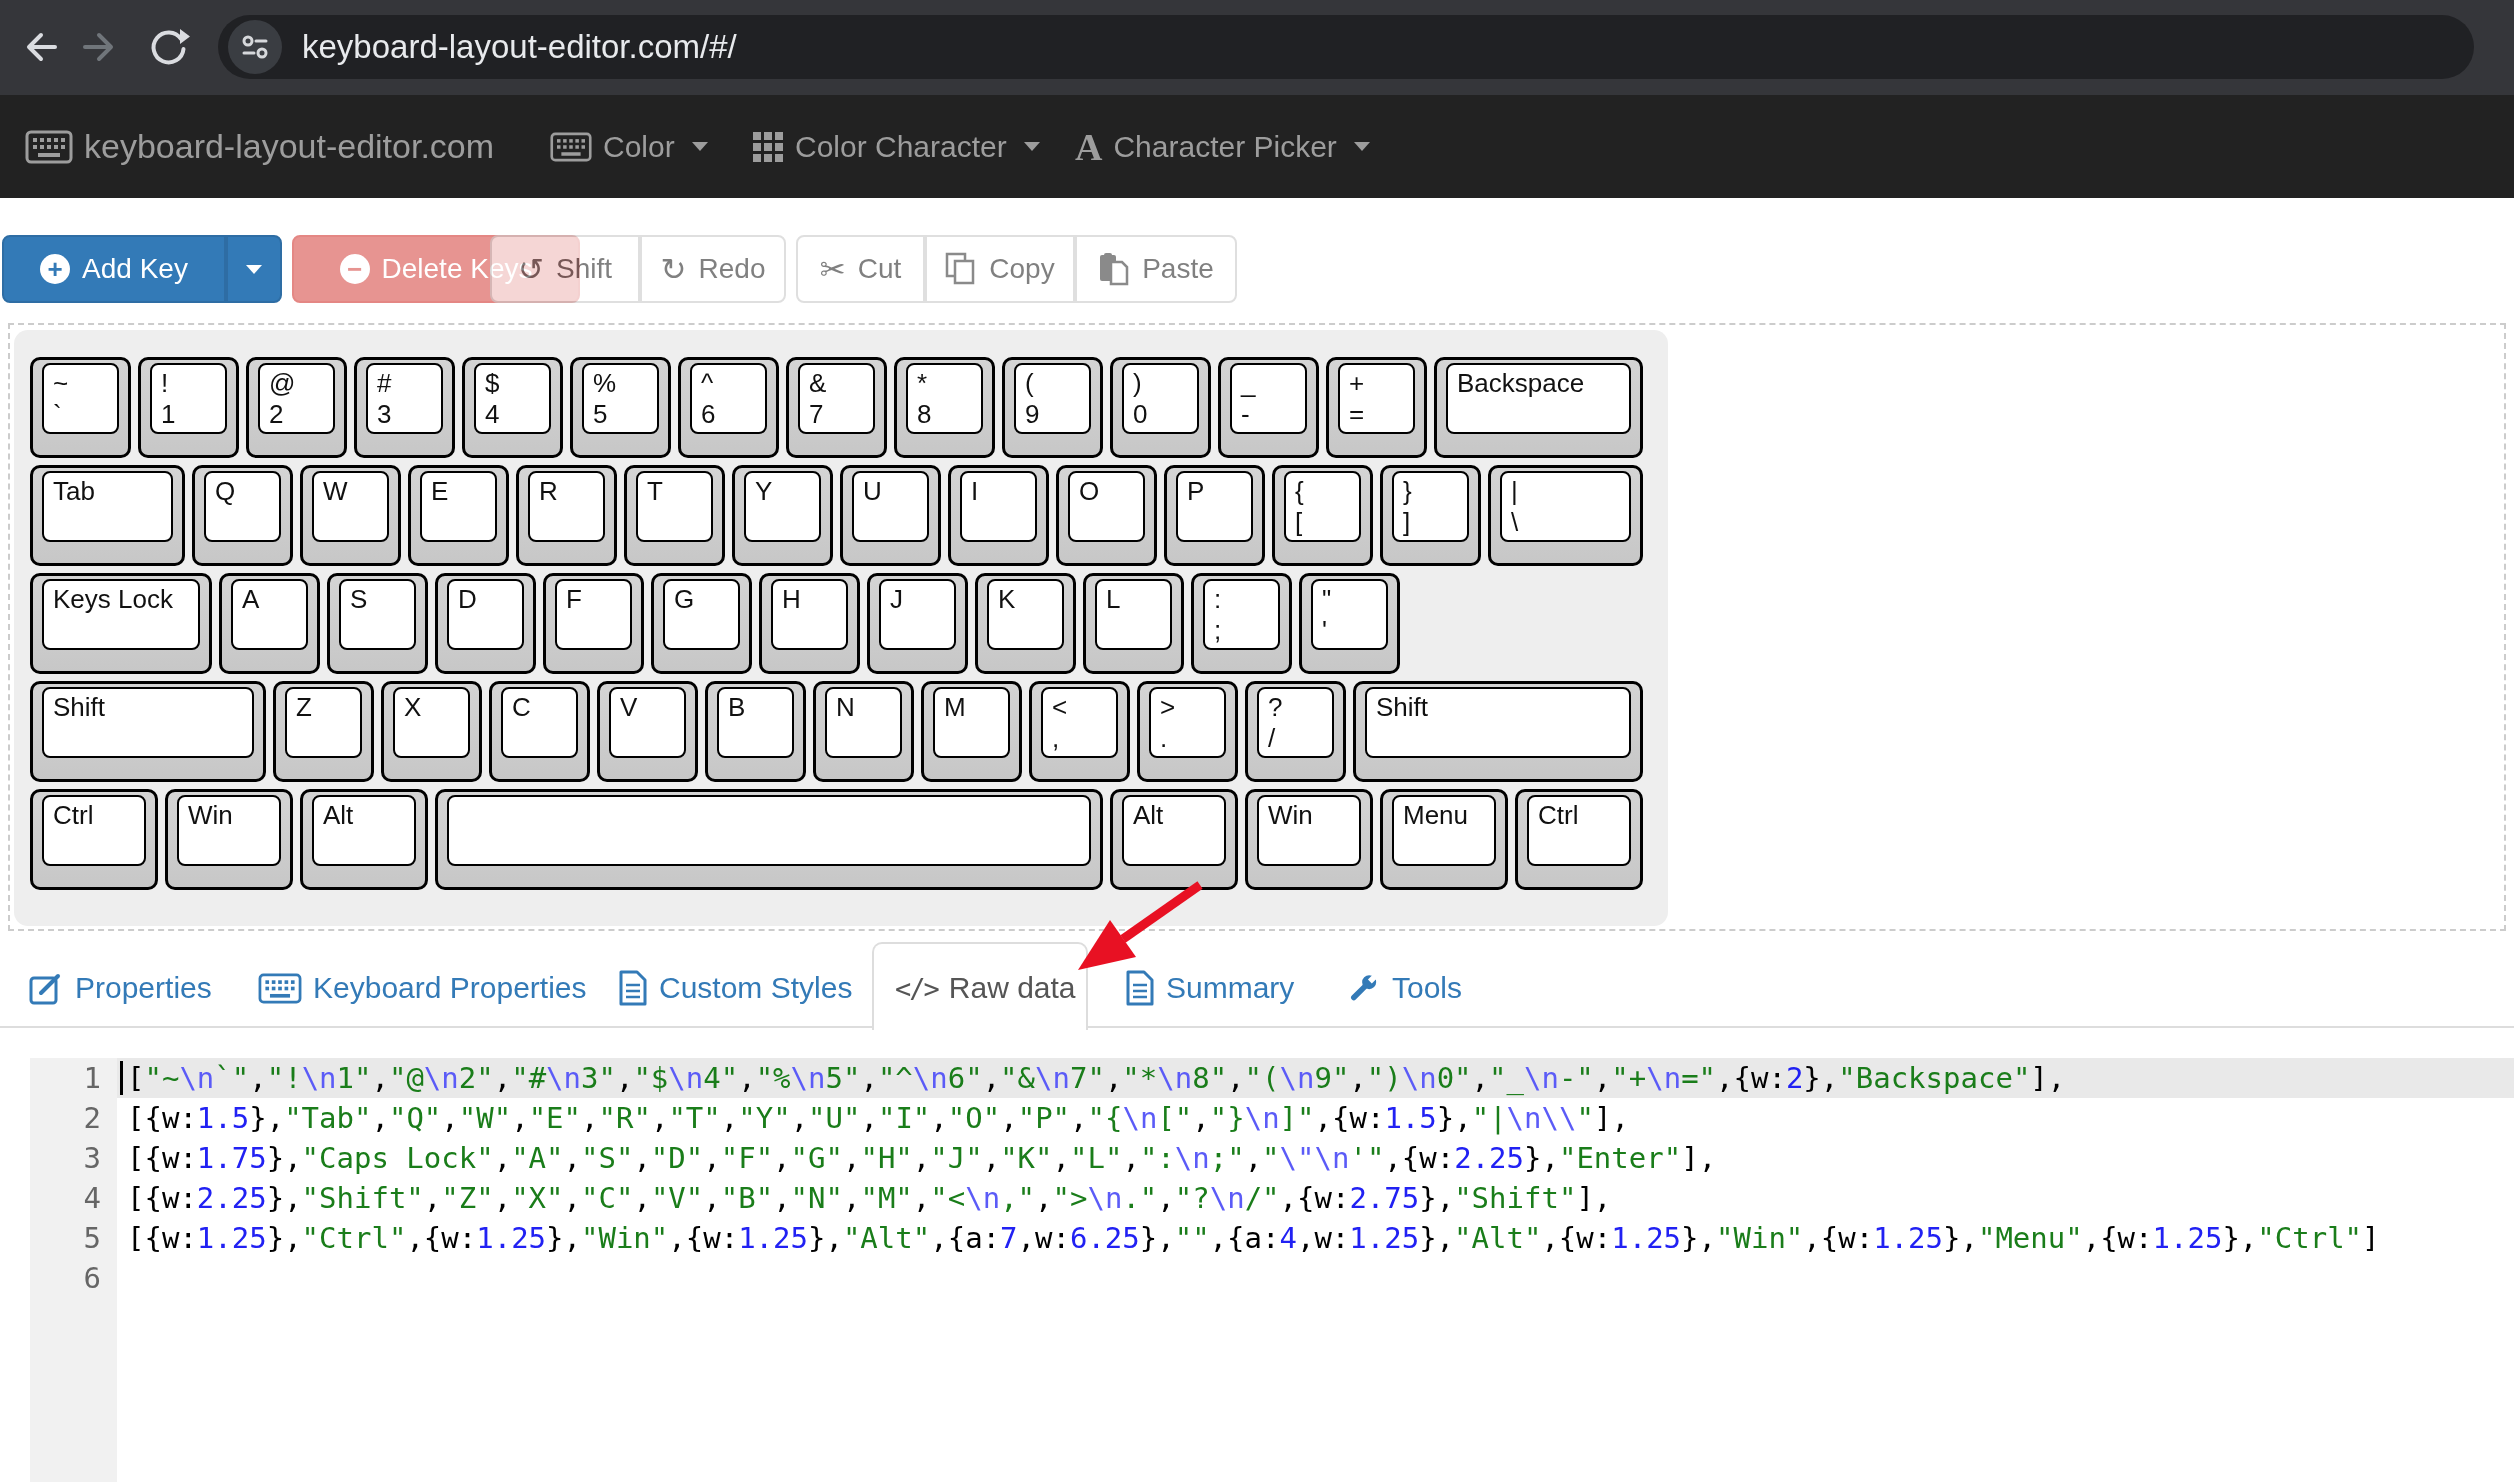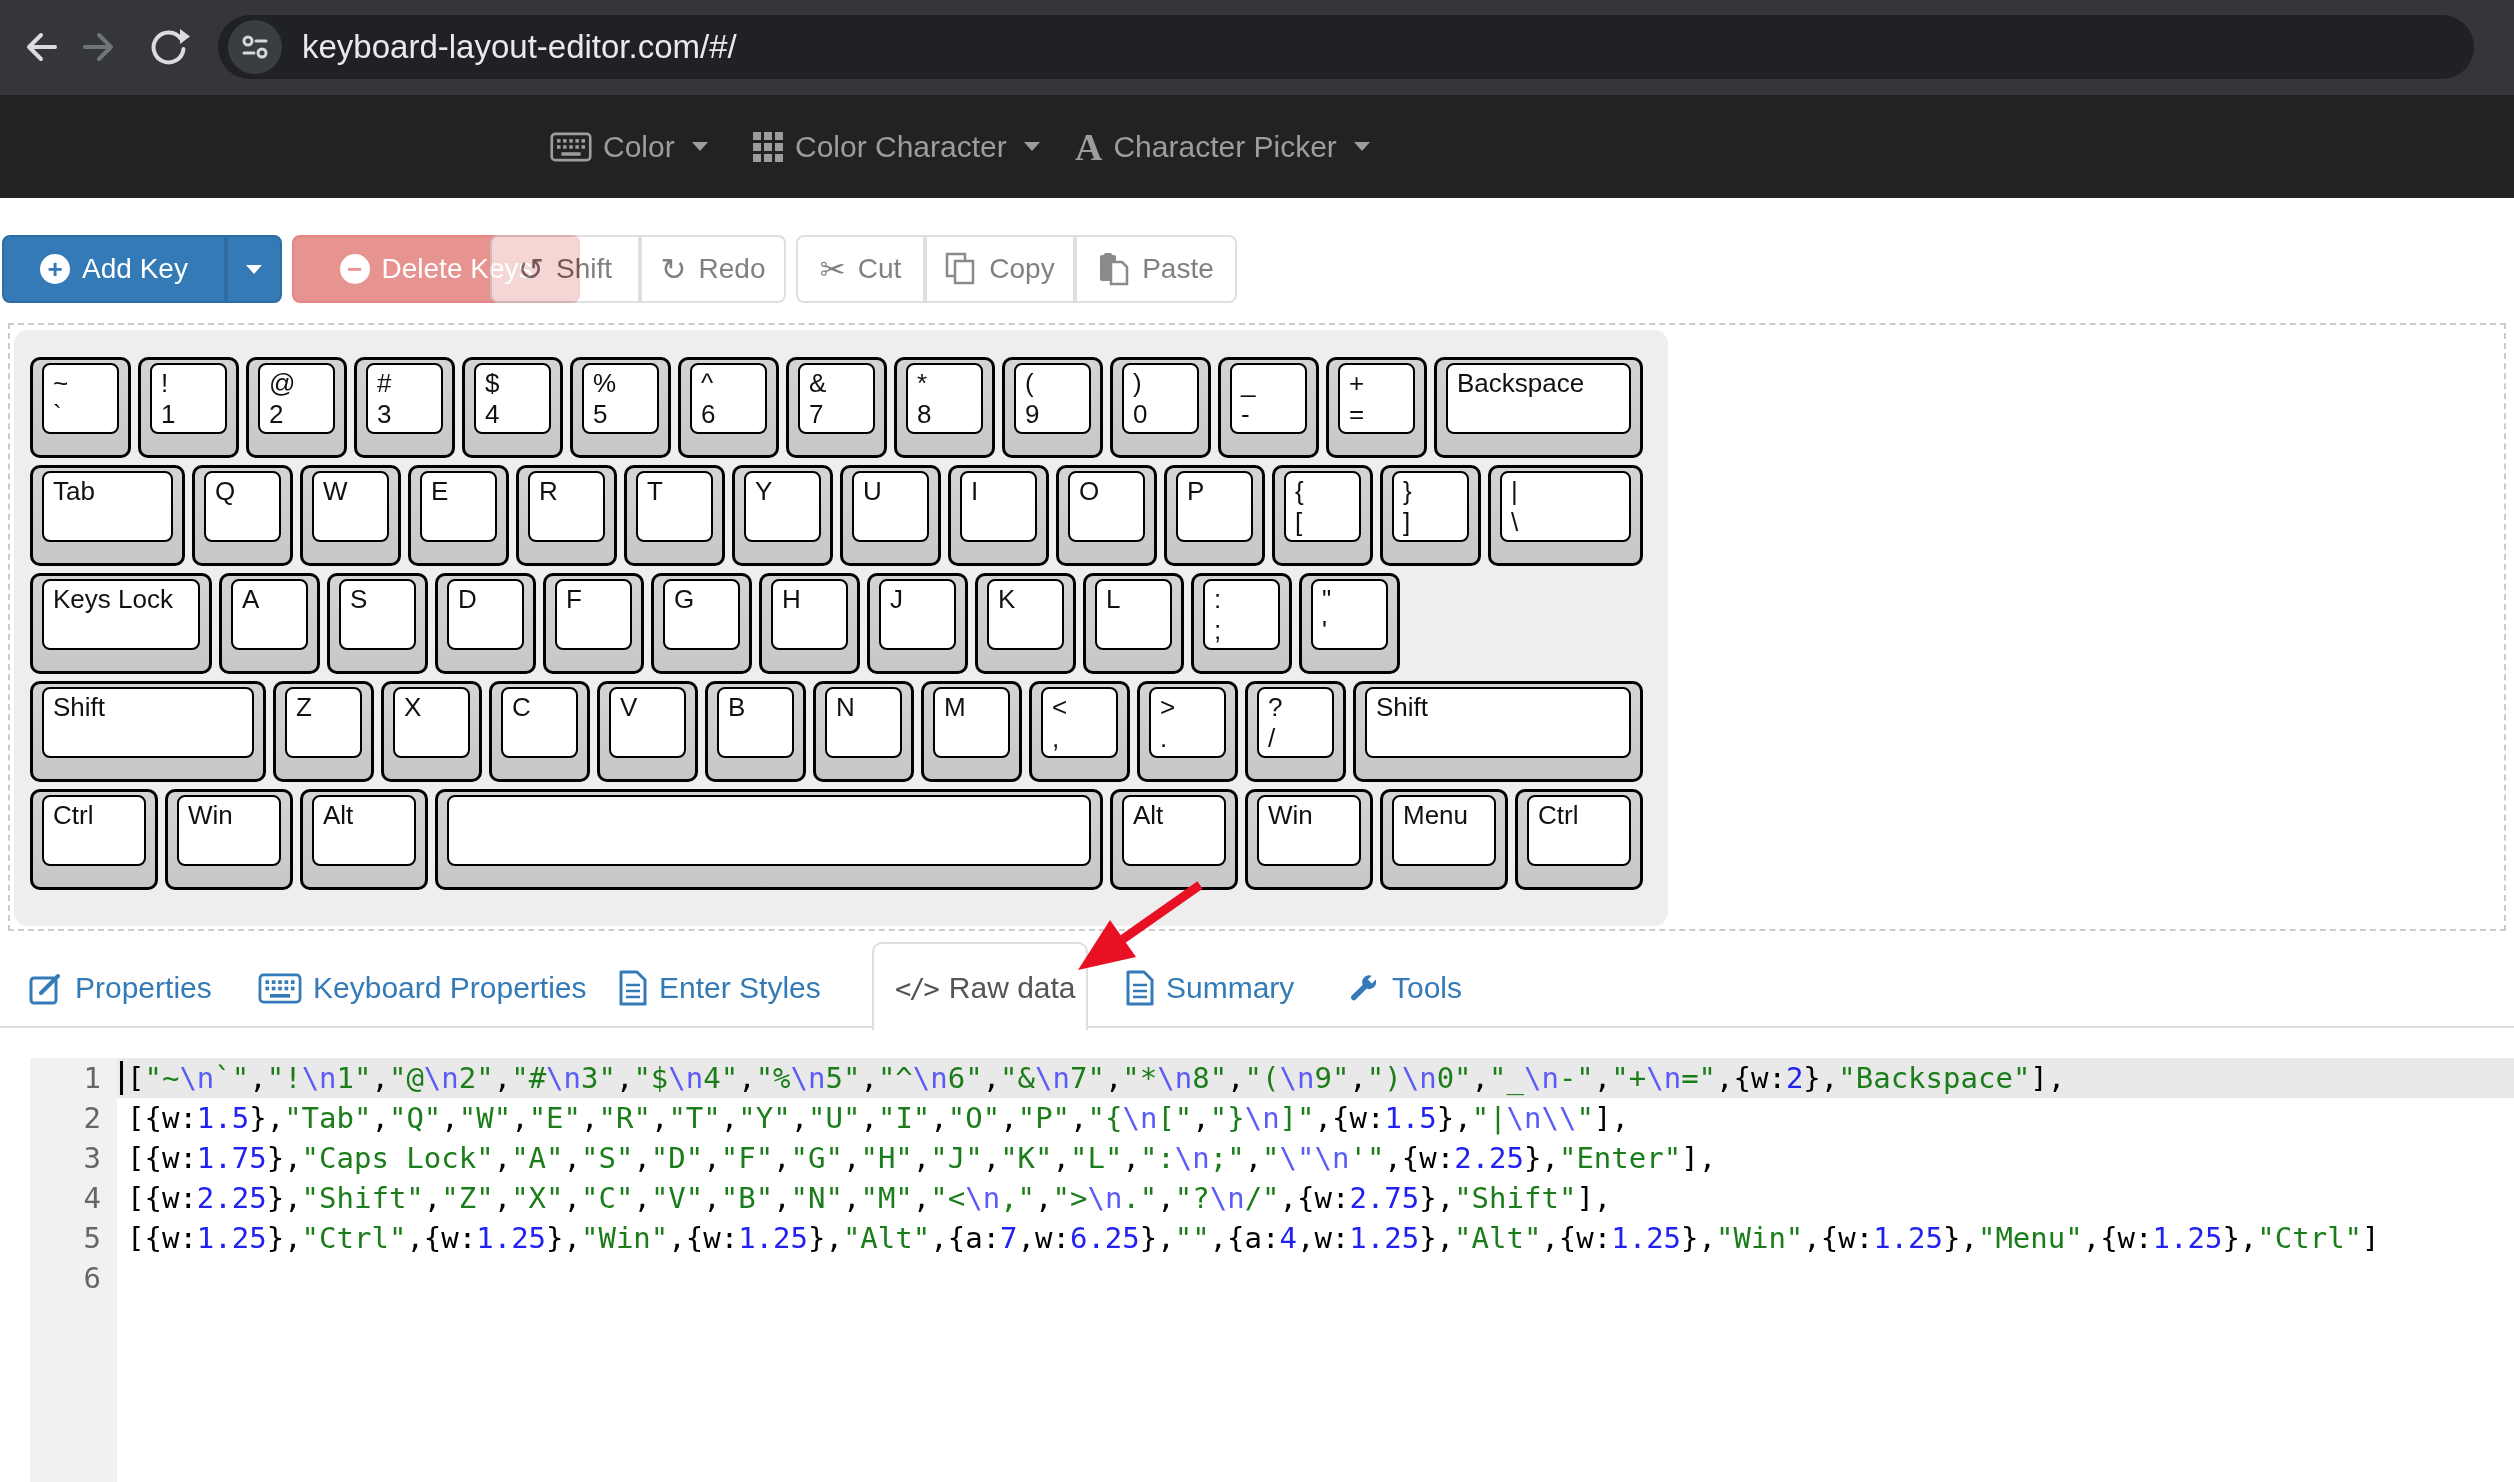--- a/index.html
+++ b/index.html
@@ -101,20 +101,39 @@
           <line x1="19" y1="12" x2="29" y2="12" stroke="currentColor" stroke-width="3" stroke-linecap="round"></line>
           <line x1="7" y1="24" x2="17" y2="24" stroke="currentColor" stroke-width="3" stroke-linecap="round"></line>
           <circle cx="25" cy="24" r="4" fill="none" stroke="currentColor" stroke-width="3"></circle>
         </svg>
       </div>
       <div class="url-text">keyboard-layout-editor.com/#/</div>
     </div>
   </div>
 
   <div class="navbar">
+    <div class="nav-item brand">
+      <svg width="48" height="34" viewBox="0 0 48 34">
+        <rect x="2" y="2" width="44" height="30" rx="4" fill="none" stroke="currentColor" stroke-width="3"></rect>
+        <g fill="currentColor">
+          <rect x="8" y="8" width="4" height="4"></rect>
+            <rect x="15" y="8" width="4" height="4"></rect>
+            <rect x="22" y="8" width="4" height="4"></rect>
+            <rect x="29" y="8" width="4" height="4"></rect>
+            <rect x="36" y="8" width="4" height="4"></rect>
+          <rect x="8" y="15" width="4" height="4"></rect>
+            <rect x="15" y="15" width="4" height="4"></rect>
+            <rect x="22" y="15" width="4" height="4"></rect>
+            <rect x="29" y="15" width="4" height="4"></rect>
+            <rect x="36" y="15" width="4" height="4"></rect>
+          <rect x="13" y="23" width="22" height="4"></rect>
+        </g>
+      </svg>
+      <span>keyboard-layout-editor.com</span>
+    </div>
 
     <div class="nav-item menu" style="left:550px;">
       <svg width="42" height="30" viewBox="0 0 48 34">
         <rect x="2" y="2" width="44" height="30" rx="4" fill="none" stroke="currentColor" stroke-width="3"></rect>
         <g fill="currentColor">
           <rect x="8" y="8" width="4" height="4"></rect>
             <rect x="15" y="8" width="4" height="4"></rect>
             <rect x="22" y="8" width="4" height="4"></rect>
             <rect x="29" y="8" width="4" height="4"></rect>
             <rect x="36" y="8" width="4" height="4"></rect>
@@ -551,21 +570,21 @@
     <span>Keyboard Properties</span>
   </div>
 
   <div class="tab" style="left:618px;">
     <svg width="30" height="36" viewBox="0 0 30 36">
       <path d="M3 2 h16 l8 8 v24 h-24 z" fill="none" stroke="currentColor" stroke-width="3" stroke-linejoin="round"></path>
       <line x1="8" y1="15" x2="22" y2="15" stroke="currentColor" stroke-width="2.5"></line>
       <line x1="8" y1="21" x2="22" y2="21" stroke="currentColor" stroke-width="2.5"></line>
       <line x1="8" y1="27" x2="22" y2="27" stroke="currentColor" stroke-width="2.5"></line>
     </svg>
-    <span>Enter Styles</span>
+    <span>Custom Styles</span>
   </div>
 
   <div class="tab active" style="left:895px;">
     <span class="code-glyph">&lt;/&gt;</span>
     <span>Raw data</span>
   </div>
 
   <div class="tab" style="left:1125px;">
     <svg width="30" height="36" viewBox="0 0 30 36">
       <path d="M3 2 h16 l8 8 v24 h-24 z" fill="none" stroke="currentColor" stroke-width="3" stroke-linejoin="round"></path>

